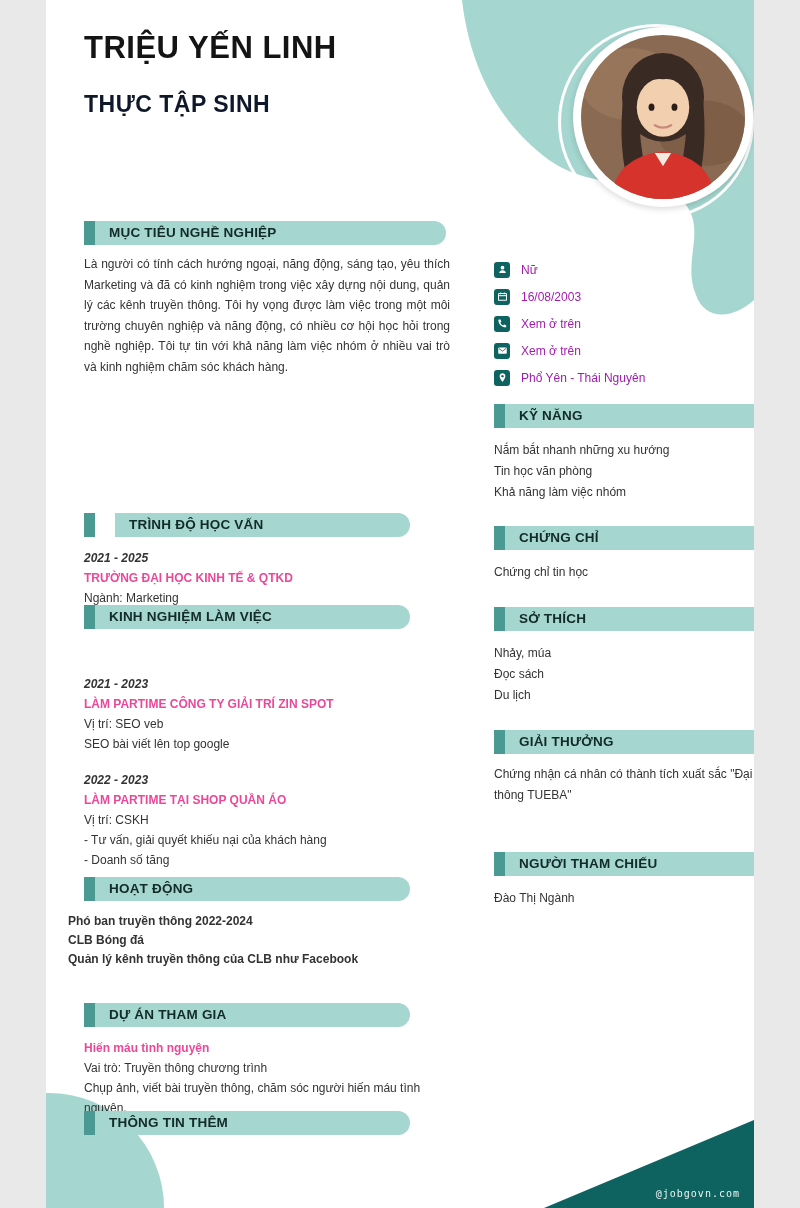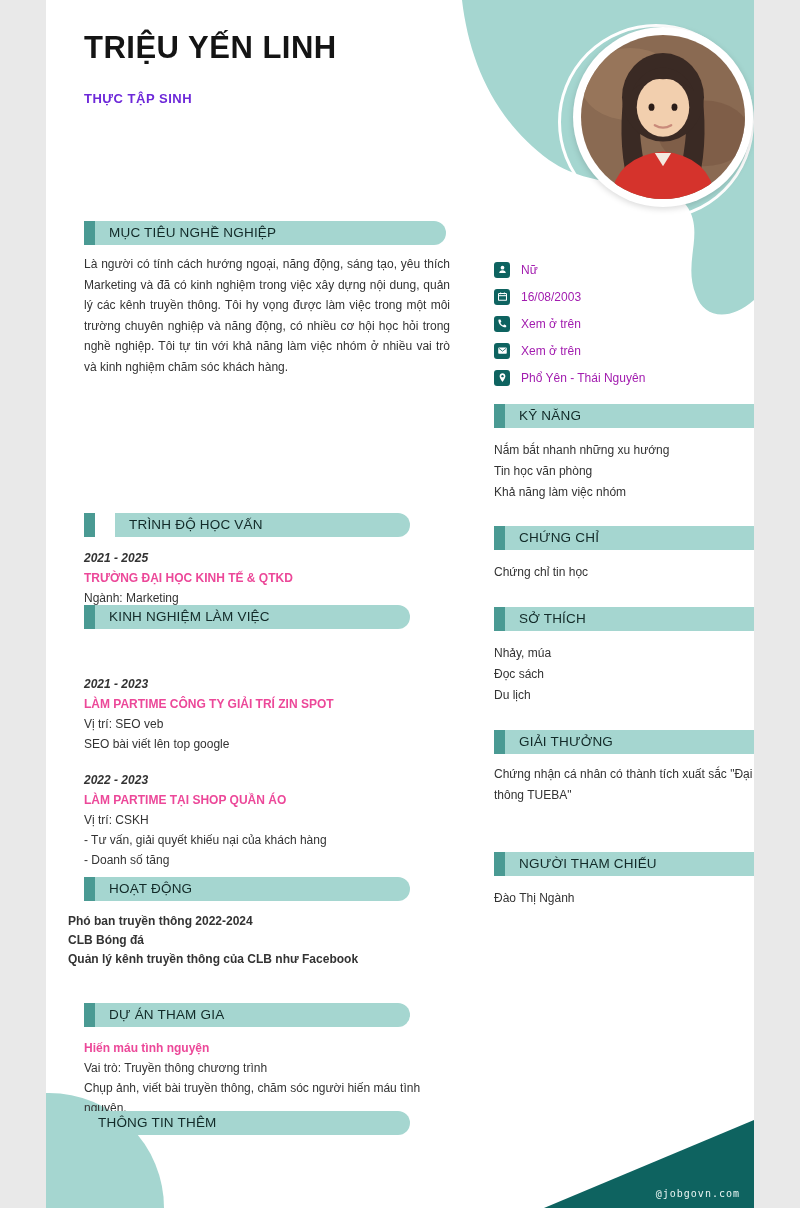--- a/index.html
+++ b/index.html
@@ -20,37 +20,37 @@
     position:absolute;right:0;bottom:0;width:0;height:0;z-index:2;
     border-left:210px solid transparent;border-bottom:88px solid #0e6360;
   }
   .watermark{
     position:absolute;right:14px;bottom:9px;z-index:3;
     font-family:"DejaVu Sans Mono","Liberation Mono",monospace;
     font-size:10px;letter-spacing:1px;color:#eaf5f3;
   }
   
   .name{position:absolute;left:38px;top:30px;font-size:31px;font-weight:bold;color:#141414;letter-spacing:.5px;z-index:4;}
-  .job-title{position:absolute;left:38px;top:91px;font-size:13px;font-weight:bold;color:#6d28d9;letter-spacing:.5px;z-index:4;}
+  .job-title{position:absolute;left:38px;top:91px;font-size:23px;font-weight:bold;color:#0f172a;letter-spacing:.5px;z-index:4;}
   .photo-ring{
     position:absolute;left:512px;top:24px;width:196px;height:196px;border-radius:50%;
     border:3px solid #ffffff;z-index:2;box-sizing:border-box;
   }
   .photo{
     position:absolute;left:527px;top:27px;width:180px;height:180px;border-radius:50%;
     background:#ffffff;z-index:3;box-shadow:0 2px 6px rgba(0,0,0,.15);
     display:flex;align-items:center;justify-content:center;
   }
   .photo-inner{width:164px;height:164px;border-radius:50%;overflow:hidden;}
   
   .sec-h{position:absolute;display:flex;height:24px;z-index:4;}
   .sec-h .accent{width:11px;background:#4a9a93;}
   .sec-h .bar{
     flex:1;background:#a5d6d0;border-radius:0 12px 12px 0;
-    padding-left:14px;font-weight:normal;font-size:13.5px;line-height:24px;
+    padding-left:14px;font-weight:bold;font-size:13.5px;line-height:24px;
     color:#122a28;letter-spacing:.2px;white-space:nowrap;
   }
   .w-left{left:38px;width:362px;}
   .w-left-sm{left:38px;width:326px;}
   .w-right{left:448px;width:314px;}
   
   .tblock{position:absolute;font-size:12px;color:#333;z-index:4;}
   .objective{left:38px;top:254px;width:366px;line-height:20.5px;text-align:justify;}
   .line{line-height:20px;}
   .line-sm{line-height:19px;}
@@ -147,21 +147,21 @@
   <div class="sec-h w-left-sm" style="top:1003px;">
     <div class="accent"></div>
     <div class="bar">DỰ ÁN THAM GIA</div>
   </div>
   <div class="tblock" style="left:38px;top:1038px;width:366px;">
     <div class="line em">Hiến máu tình nguyện</div>
     <div class="line">Vai trò: Truyền thông chương trình</div>
     <div class="line">Chụp ảnh, viết bài truyền thông, chăm sóc người hiến máu tình nguyện.</div>
   </div>
 
-  <div class="sec-h w-left-sm" style="top:1111px;flex-direction:column;">
+  <div class="sec-h w-left-sm" style="top:1111px;">
     <div class="accent"></div>
     <div class="bar">THÔNG TIN THÊM</div>
   </div>
 
   <div class="contact">
     <div class="contact-row">
       <span class="cicon">
         <svg width="11" height="11" viewBox="0 0 16 16">
             <circle cx="8" cy="5.3" r="2.7" fill="#fff"></circle>
             <path d="M3.2 13.2c0-2.6 2.1-4.2 4.8-4.2s4.8 1.6 4.8 4.2z" fill="#fff"></path>

